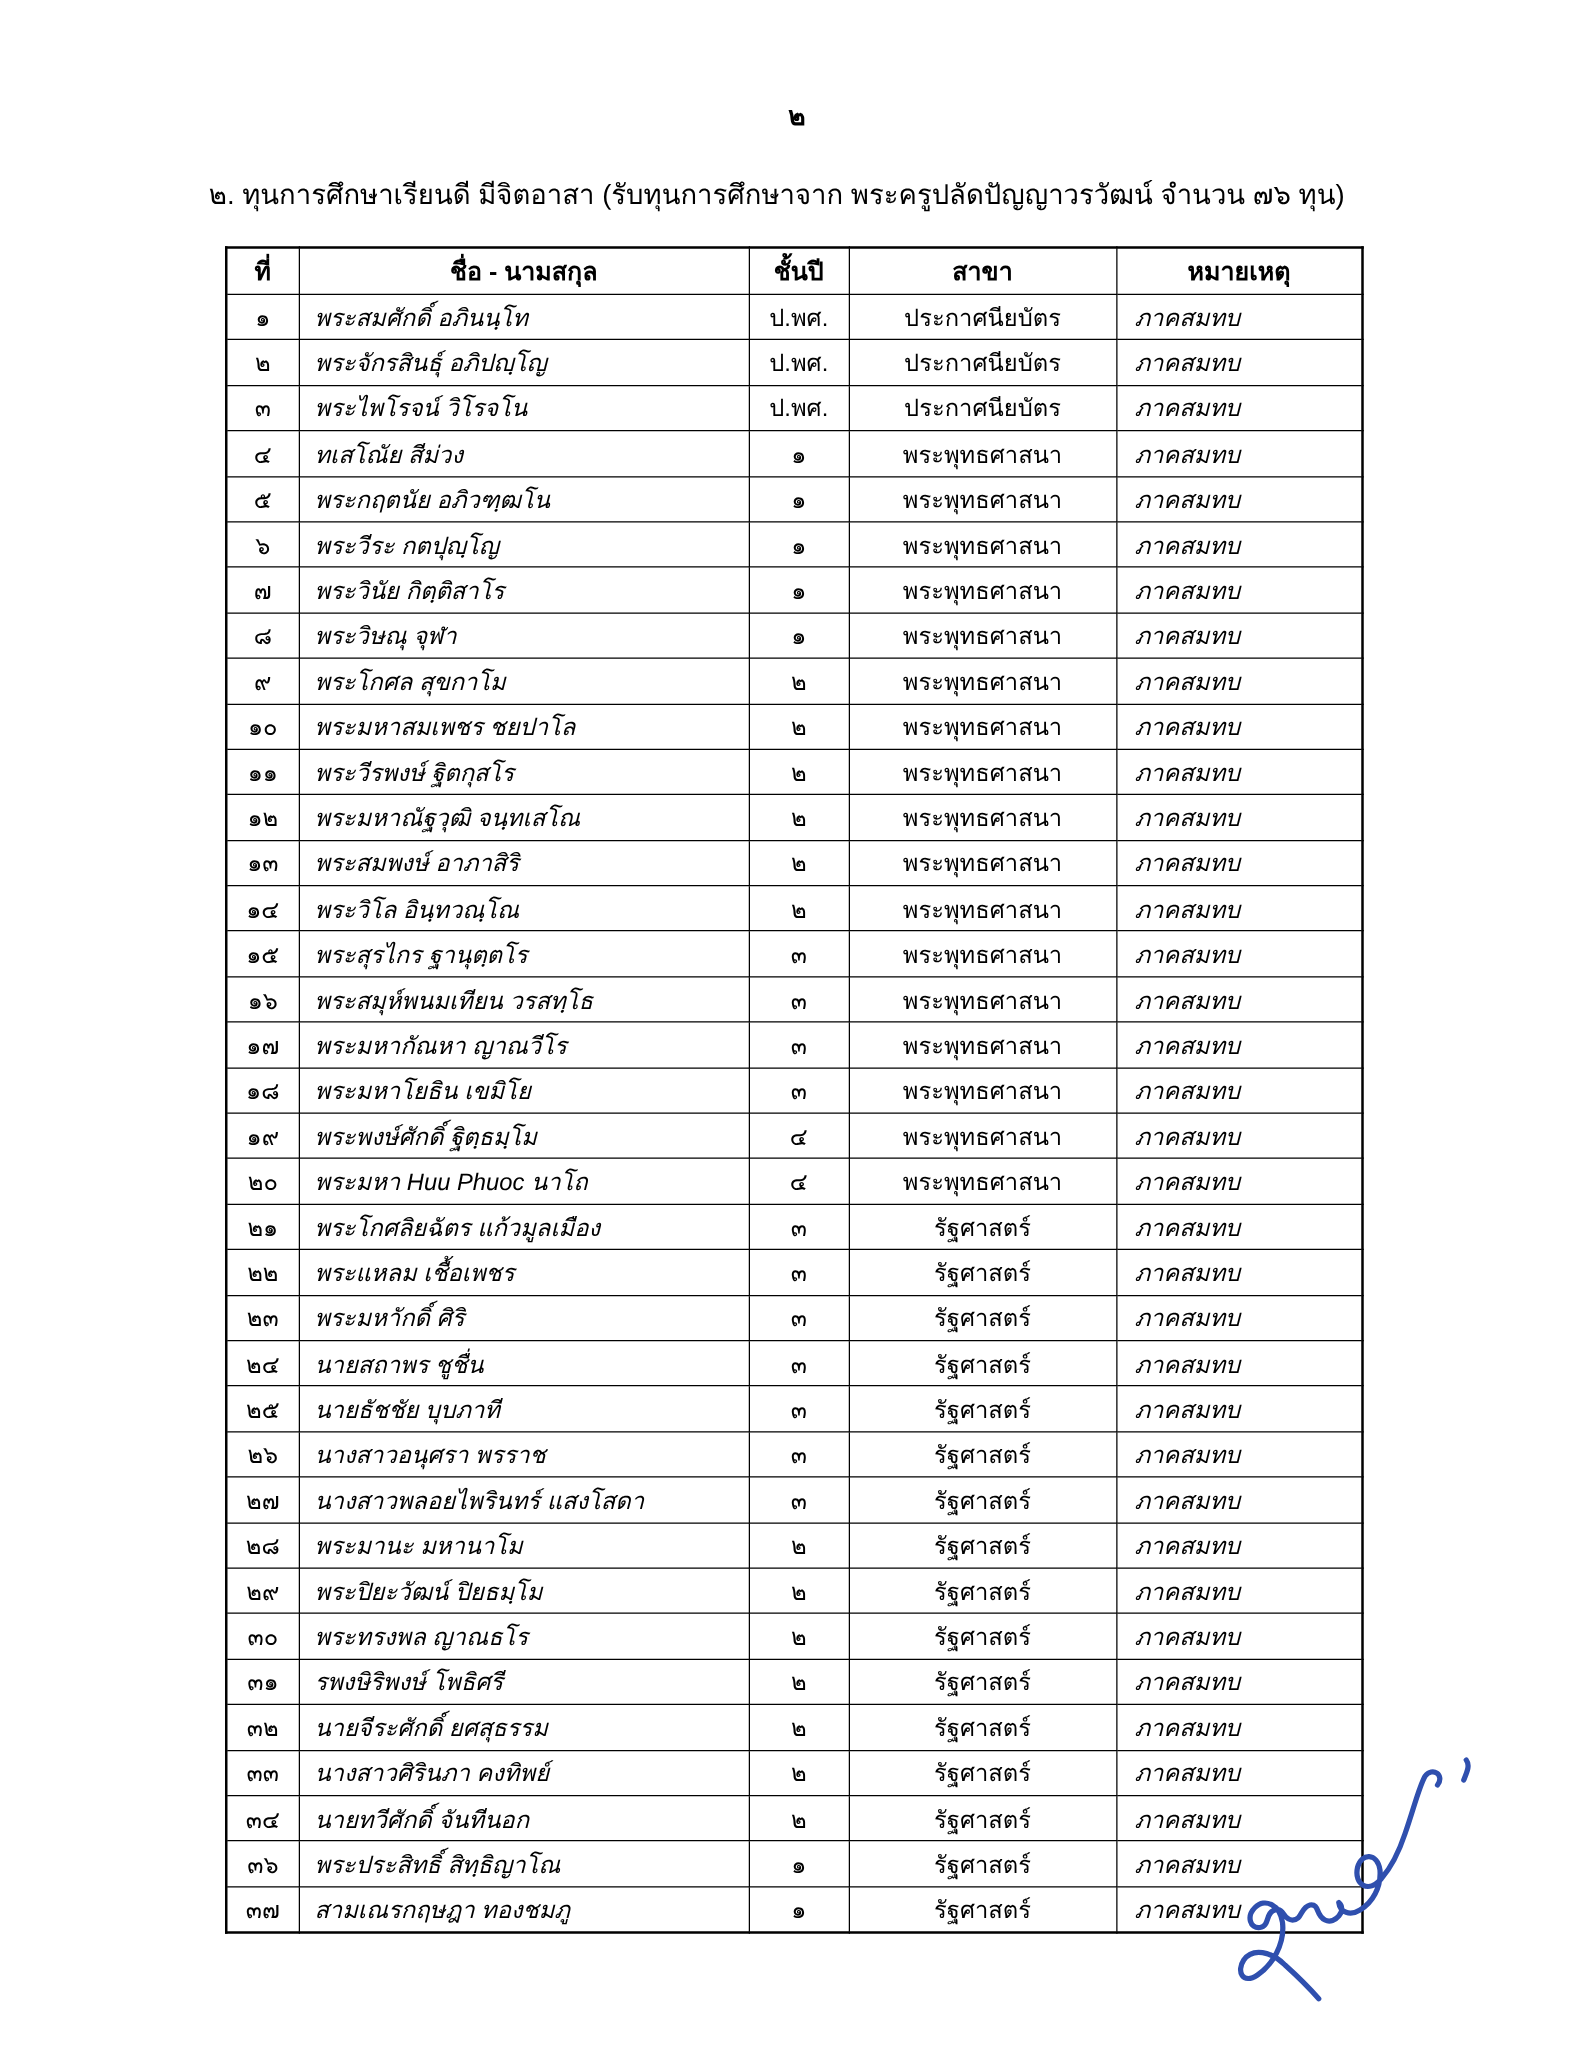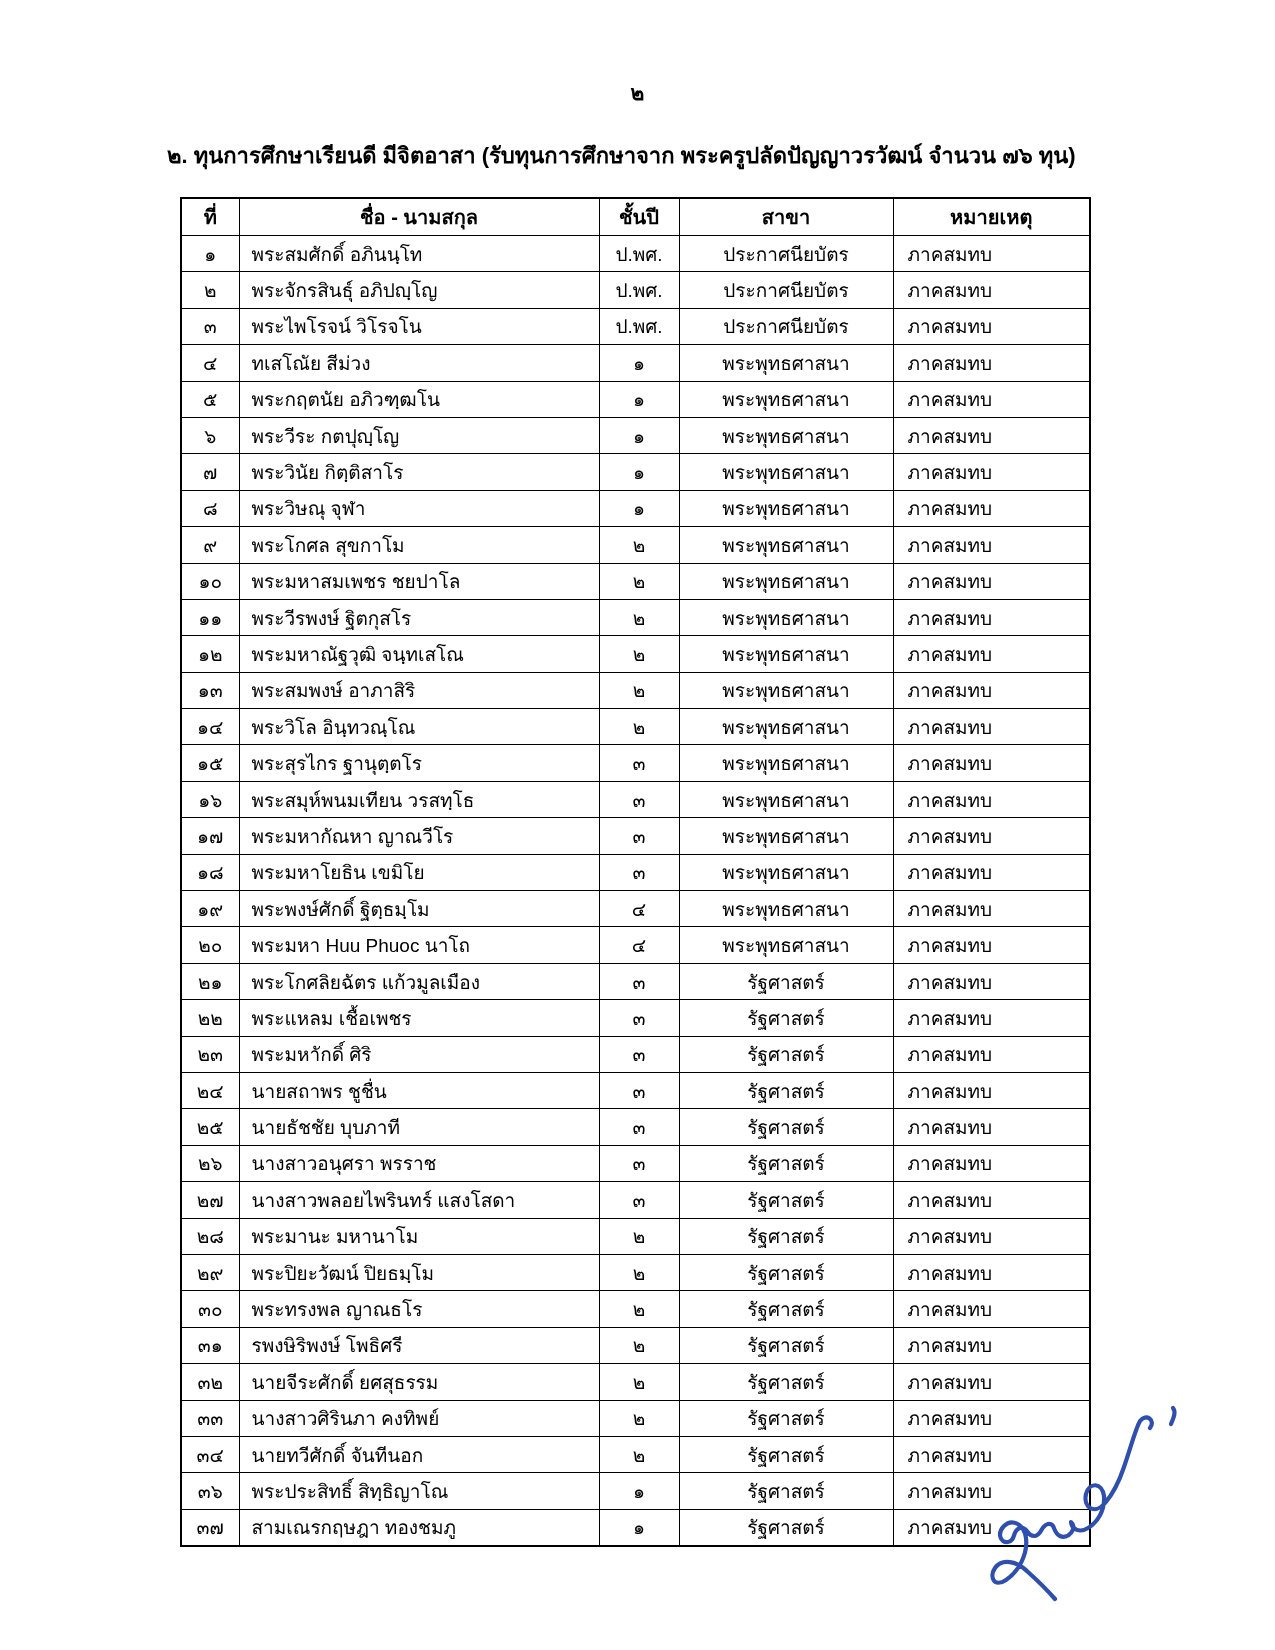--- a/index.html
+++ b/index.html
@@ -16,21 +16,21 @@
     top:76px; left:0;
     width:1275px;
     text-align:center;
     font-size:21px;
     font-weight:bold;
   }
   .doc-title {
     position:absolute;
     top:138px; left:167px;
     font-size:22px;
-    font-weight:bold;
+    font-weight:normal;
     white-space:nowrap;
   }
   table.roster {
     position:absolute;
     left:180px; top:197px;
     width:909px;
     border-collapse:collapse;
     table-layout:fixed;
     border:2px solid #000;
   }
@@ -46,22 +46,22 @@
     font-size:20px;
     font-weight:bold;
     text-align:center;
   }
   table.roster td {
     height:35.4px;
     font-size:19px;
     font-weight:normal;
     text-align:center;
   }
-  table.roster td.c1 { text-align:left; padding-left:12px; }
-  table.roster td.c4 { text-align:left; padding-left:14px; }
+  table.roster td.c1 { text-align:left; padding-left:12px;font-style:italic; }
+  table.roster td.c4 { text-align:left; padding-left:14px;font-style:italic; }
   .signature {
     position:absolute;
     left:990px; top:1400px;
     width:200px; height:205px;
     pointer-events:none;
   }
   .signature path {
     fill:none;
     stroke-width:4.2;
     stroke-linecap:round;

